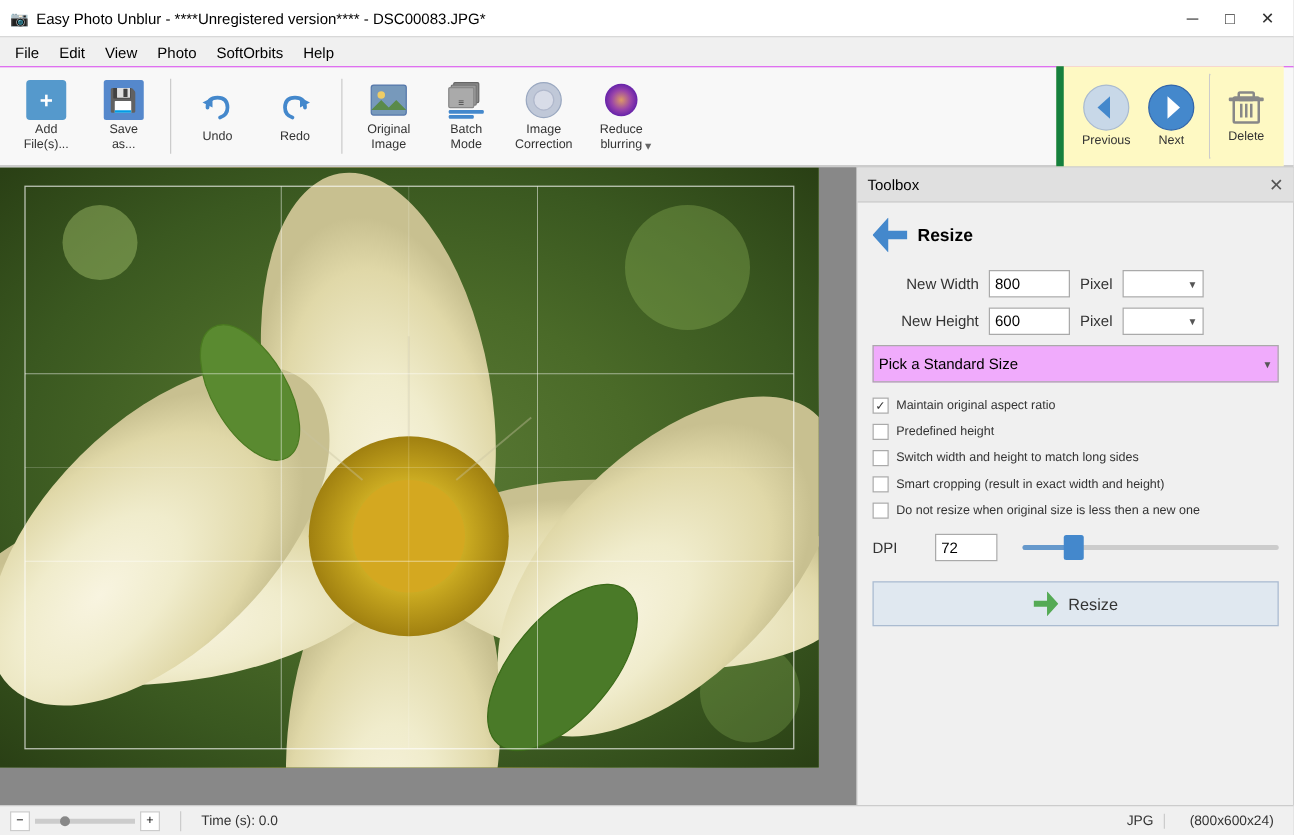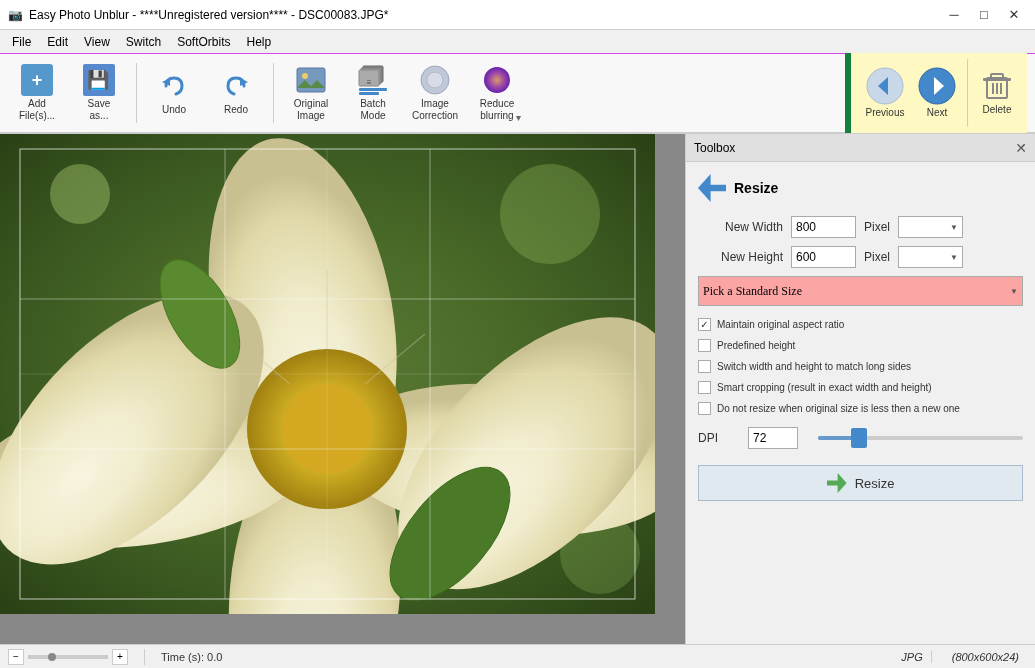--- a/index.html
+++ b/index.html
@@ -106,23 +106,23 @@
     .field-unit { font-size: 12px; color: #333; }
     .field-dropdown {
       width: 65px; height: 22px; border: 1px solid #aaa; background: #fff;
       font-size: 12px; display: flex; align-items: center; justify-content: space-between;
       padding: 0 4px; cursor: pointer;
     }
     .dropdown-arrow { font-size: 8px; color: #555; }
 
     .standard-size-row { display: flex; align-items: center; margin-bottom: 12px; gap: 8px; }
     .standard-size-select {
-      flex: 1; height: 22px; border: 1px solid #aaa; background: #fca5a5;
+      flex: 1; height: 22px; border: 1px solid #aaa; background: #f0abfc;
       font-size: 12px; padding: 14px 4px; display: flex; align-items: center;
-      justify-content: space-between; cursor: pointer; font-family: Liberation Serif, serif;
+      justify-content: space-between; cursor: pointer;
     }
 
     .checkbox-row { display: flex; align-items: center; gap: 6px; margin-bottom: 8px; }
     .checkbox { width: 13px; height: 13px; border: 1px solid #aaa; background: #fff; display: flex; align-items: center; justify-content: center; cursor: pointer; flex-shrink: 0; }
     .checkbox.checked::after { content: '✓'; font-size: 10px; color: #333; }
     .checkbox-label { font-size: 10px; color: #333; }
 
     .dpi-row { display: flex; align-items: center; gap: 20px; margin-top: 12px; margin-bottom: 16px; }
     .dpi-label { font-size: 12px; color: #333; width: 30px; }
     .dpi-input { width: 50px; height: 22px; border: 1px solid #aaa; padding: 2px 4px; font-size: 12px; background: #fff; }
@@ -143,21 +143,21 @@
     
     .status-bar {
       display: flex; align-items: center; height: 24px; background: #f0f0f0;
       border-top: 1px solid #ccc; padding: 0 8px; gap: 12px;
     }
     .status-zoom { display: flex; align-items: center; gap: 4px; }
     .zoom-btn { width: 16px; height: 16px; border: 1px solid #ccc; background: #fff; cursor: pointer; display: flex; align-items: center; justify-content: center; font-size: 10px; }
     .zoom-slider { width: 80px; height: 4px; background: #ccc; }
     .status-sep { width: 1px; height: 16px; background: #ccc; margin: 0 4px; }
     .status-text { font-size: 11px; color: #333; }
-    .status-right { margin-left: auto; display: flex; gap: 12px; font-style: italic; }
+    .status-right { margin-left: auto; display: flex; gap: 12px; }
     .status-segment { font-size: 11px; color: #333; padding: 0 8px; border-right: 1px solid #ccc; }
     .status-segment:last-child { border-right: none; }
     .add-icon {
       width: 32px; height: 32px; background: #5599cc; border-radius: 3px;
       display: flex; align-items: center; justify-content: center;
       color: #fff; font-size: 18px; font-weight: bold;
     }
     .save-icon {
       width: 32px; height: 32px; background: #5588cc; border-radius: 2px;
       position: relative; overflow: hidden;
@@ -178,21 +178,21 @@
     <button class="title-btn">─</button>
     <button class="title-btn">□</button>
     <button class="title-btn close">✕</button>
   </div>
 </div>
 
 <div class="menu-bar">
   <span class="menu-item">File</span>
   <span class="menu-item">Edit</span>
   <span class="menu-item">View</span>
-  <span class="menu-item">Switch</span>
+  <span class="menu-item">Photo</span>
   <span class="menu-item">SoftOrbits</span>
   <span class="menu-item">Help</span>
 </div>
 
 <div class="toolbar">
   <button class="toolbar-btn">
     <div class="toolbar-icon">
       <div class="add-icon">+</div>
     </div>
     <span class="toolbar-label" style="white-space:pre-line">Add

